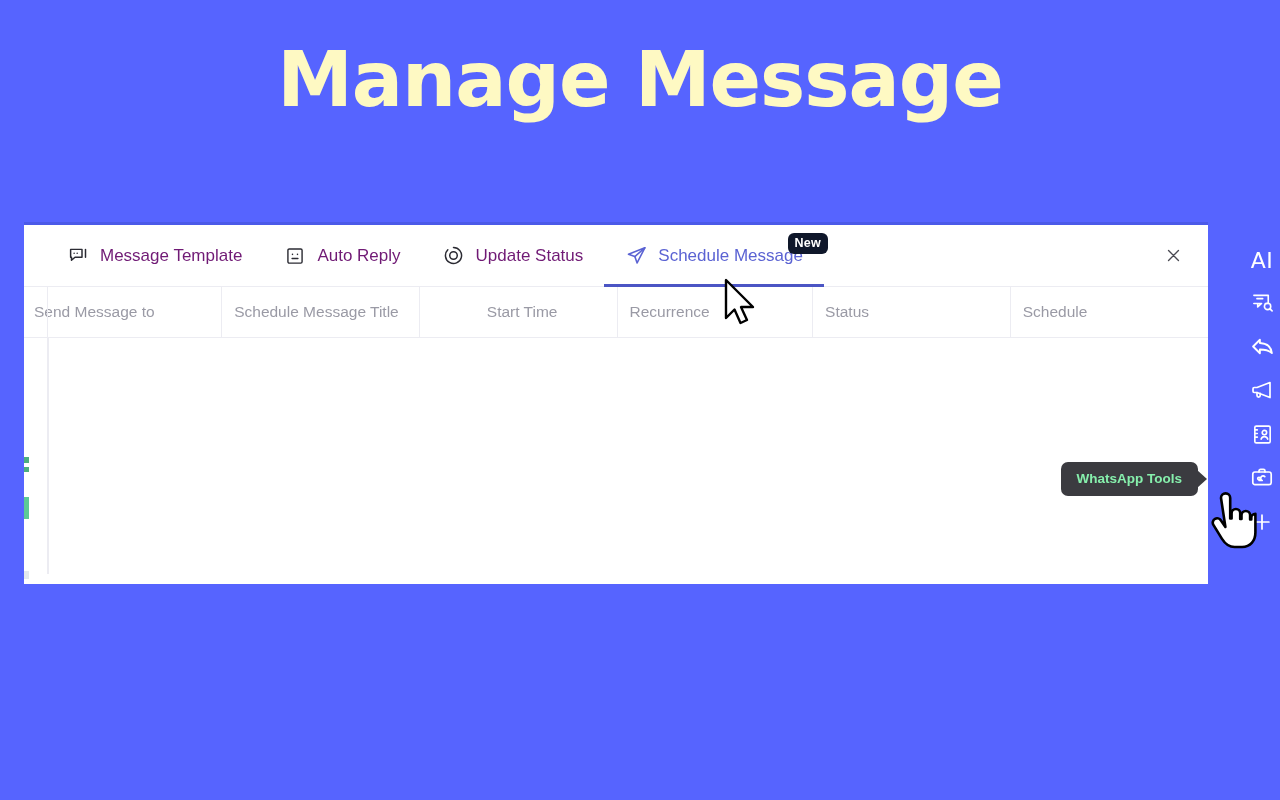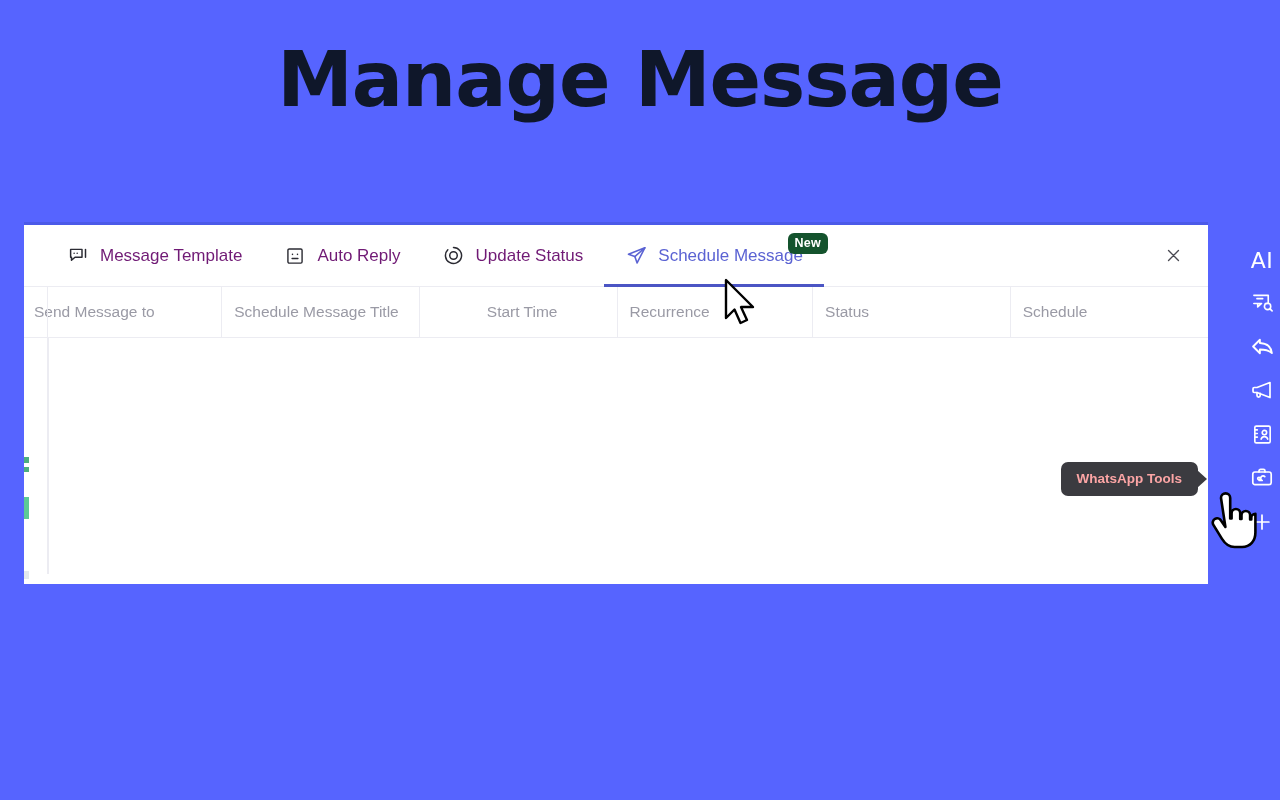--- a/index.html
+++ b/index.html
@@ -11,21 +11,21 @@
   body {
     background: #5664ff;
     position: relative;
   }
 
   
   .page-title {
     position: absolute;
     top: 34px; left: 0; right: 0;
     text-align: center;
-    color: #0f172a;
+    color: #fef9c3;
     font-size: 76px;
     font-weight: 700;
     letter-spacing: -1px;
     line-height: 92px;
     font-family: "DejaVu Sans", sans-serif;
   }
 
   
   .panel {
     position: absolute;
@@ -75,21 +75,21 @@
     height: 3px;
     background: #4b55c4;
   }
   .tab .ico { display: flex; align-items: center; justify-content: center; width: 22px; height: 22px; flex: none; }
   .tab .ico svg { display: block; }
 
   .badge-new {
     position: absolute;
     top: 8px;
     right: -4px;
-    background: #14532d;
+    background: #0f172a;
     color: #ffffff;
     font-size: 12.5px;
     font-weight: 700;
     line-height: 1;
     padding: 4px 7px 5px;
     border-radius: 6px;
     letter-spacing: .2px;
     font-family: "Liberation Sans", sans-serif;
   }
 
@@ -162,21 +162,21 @@
     letter-spacing: .5px;
     font-family: "DejaVu Sans", sans-serif;
   }
 
   
   .tooltip {
     position: absolute;
     right: 82px;
     top: 462px;
     background: #3b3b40;
-    color: #fca5a5;
+    color: #86efac;
     font-size: 13.5px;
     font-weight: 700;
     padding: 10px 16px;
     border-radius: 7px;
     white-space: nowrap;
     line-height: 1;
   }
   .tooltip::after {
     content: "";
     position: absolute;

